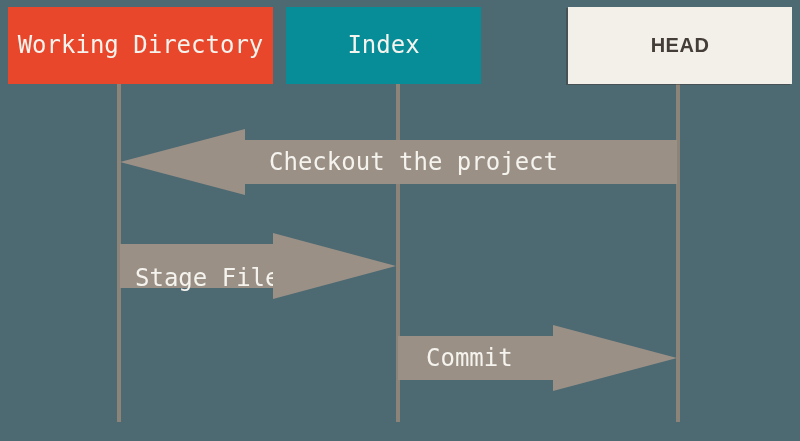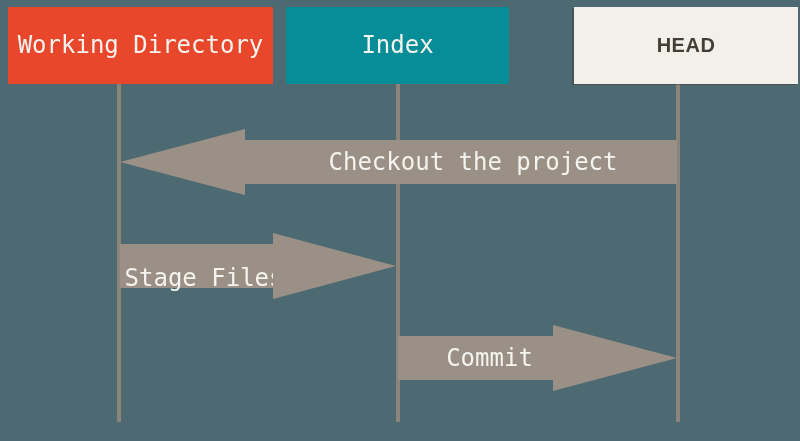--- a/index.html
+++ b/index.html
@@ -30,31 +30,30 @@
     display: flex;
     align-items: center;
     justify-content: center;
     text-align: center;
     font-size: 24px;
     line-height: 29px;
     color: var(--light-text);
     z-index: 4;
   }
   .box-wd    { left: 8px;   width: 265px; background: var(--red); }
-  .box-index { left: 286px; width: 223px; background: var(--teal); text-align: center; }
+  .box-index { left: 286px; width: 195px; background: var(--teal); text-align: center; }
   .box-head  {
     left: 568px; width: 224px;
     background: var(--cream);
     color: var(--dark-text);
     font-family: "Liberation Sans", sans-serif;
     font-size: 20px;
     font-weight: 700;
     letter-spacing: 0.5px;
     box-shadow: -2px 1px 0 rgba(62, 56, 50, 0.45);
-    margin-left: 6px;
   }
 
   
   .tl {
     position: absolute;
     top: 84px;
     width: 4px;
     height: 338px;
     background: var(--line);
     z-index: 1;
@@ -66,21 +65,20 @@
   
   .shaft {
     position: absolute;
     height: 44px;
     background: var(--arrow);
     display: flex;
     align-items: center;
     color: var(--light-text);
     font-size: 24px;
     z-index: 2;
-    justify-content: center;
   }
   .shaft span { white-space: nowrap; z-index: 3; }
   .ah {
     position: absolute;
     width: 0; height: 0;
     border-top: 33px solid transparent;
     border-bottom: 33px solid transparent;
     z-index: 2;
   }
   .ah-left  { border-right: 125px solid var(--arrow); }

